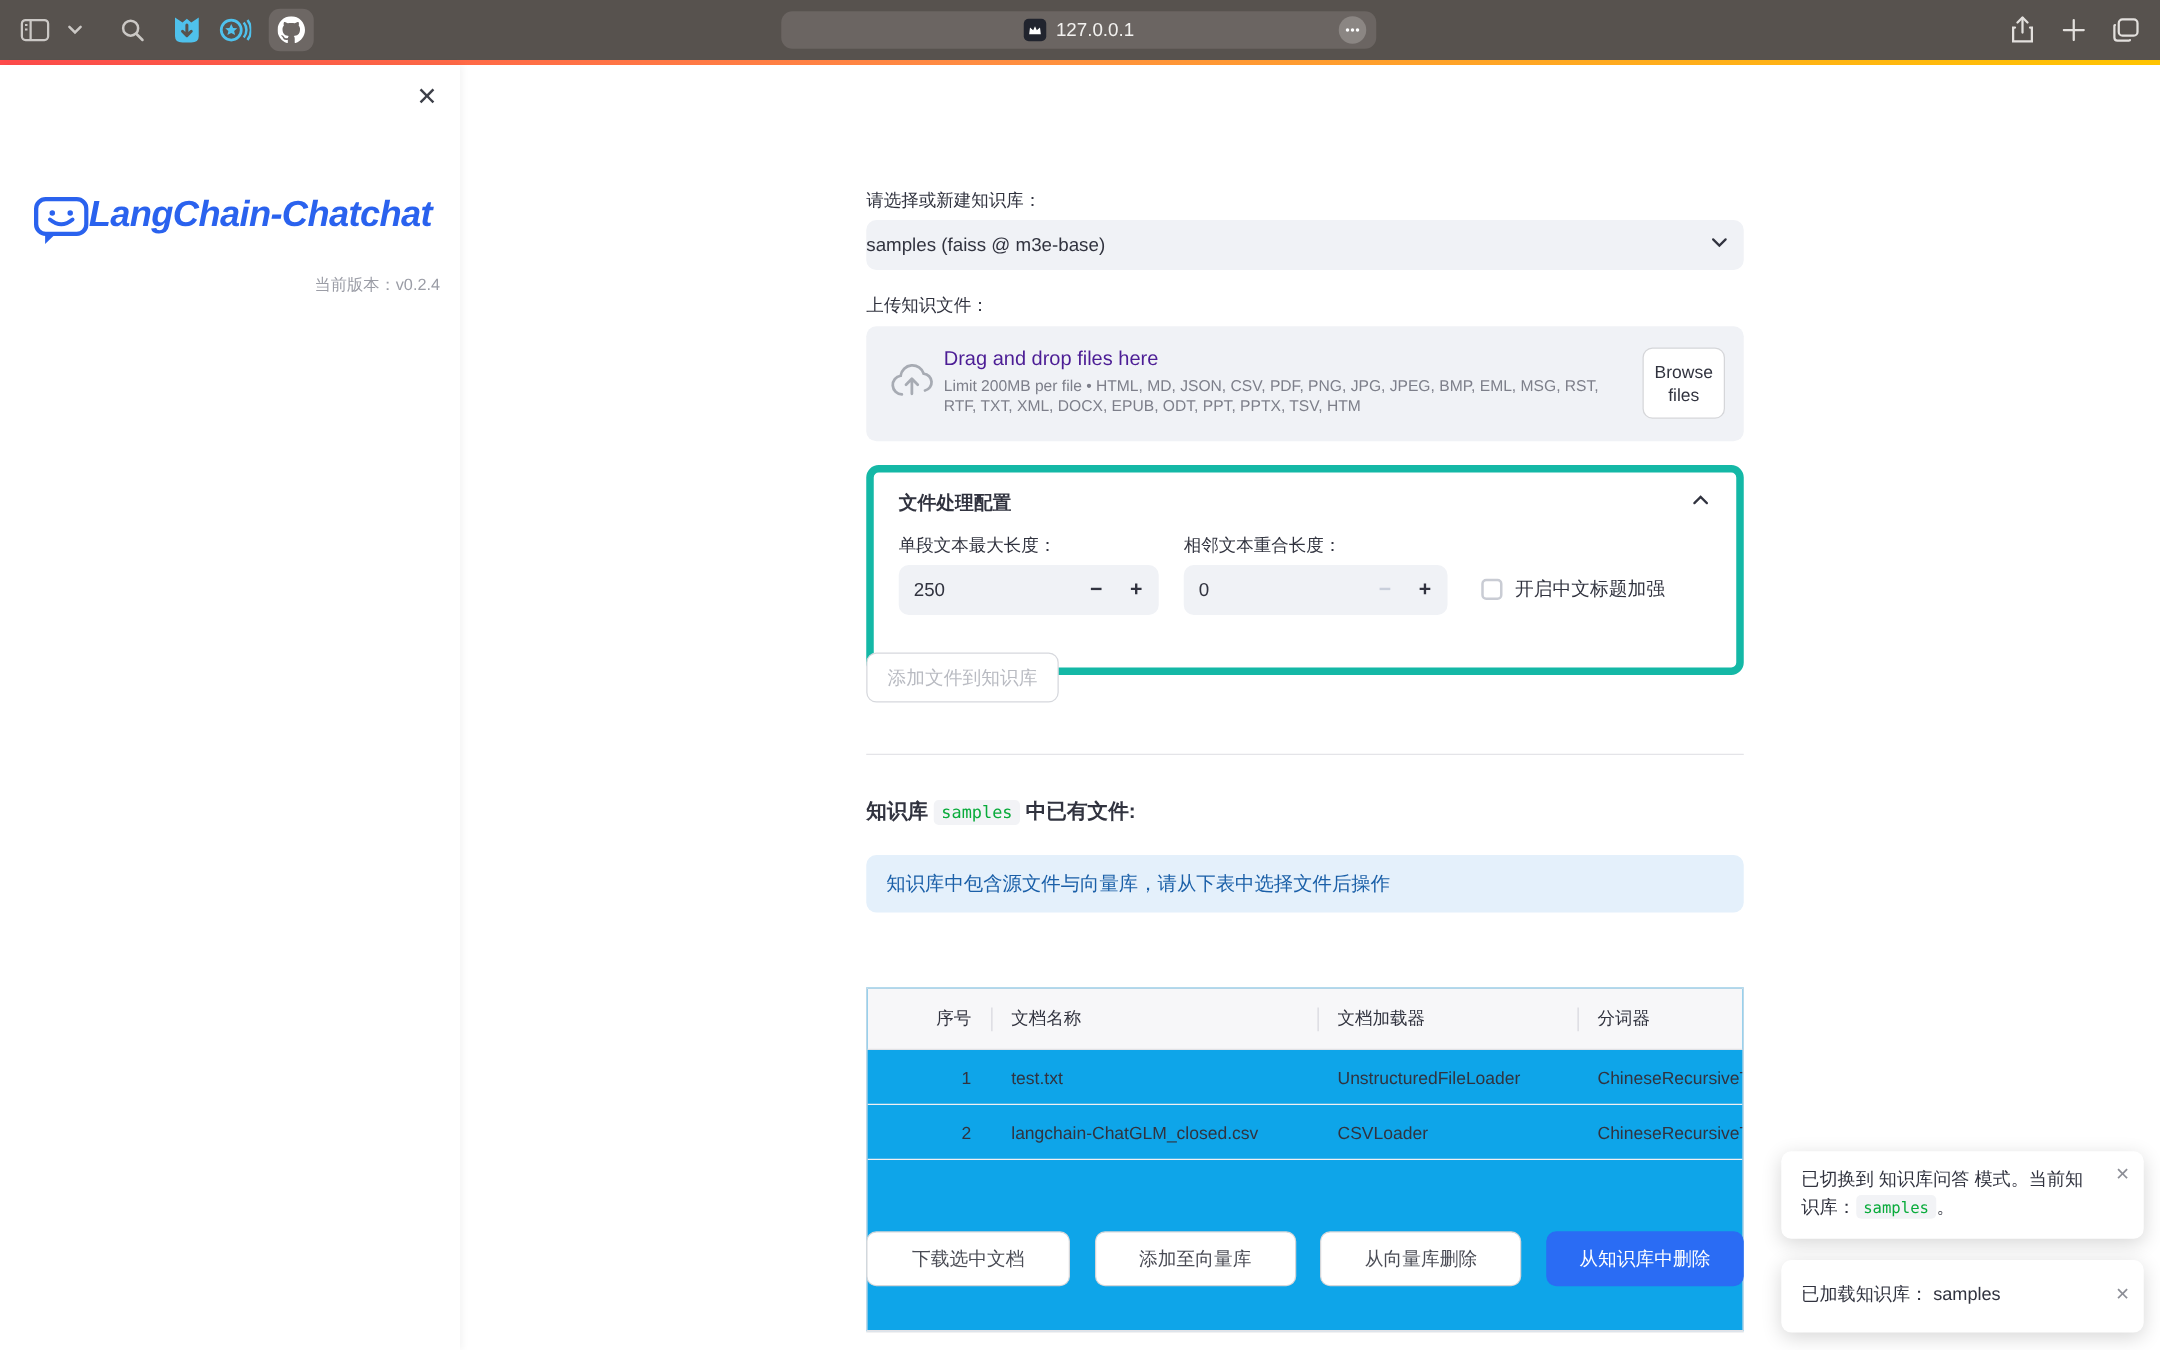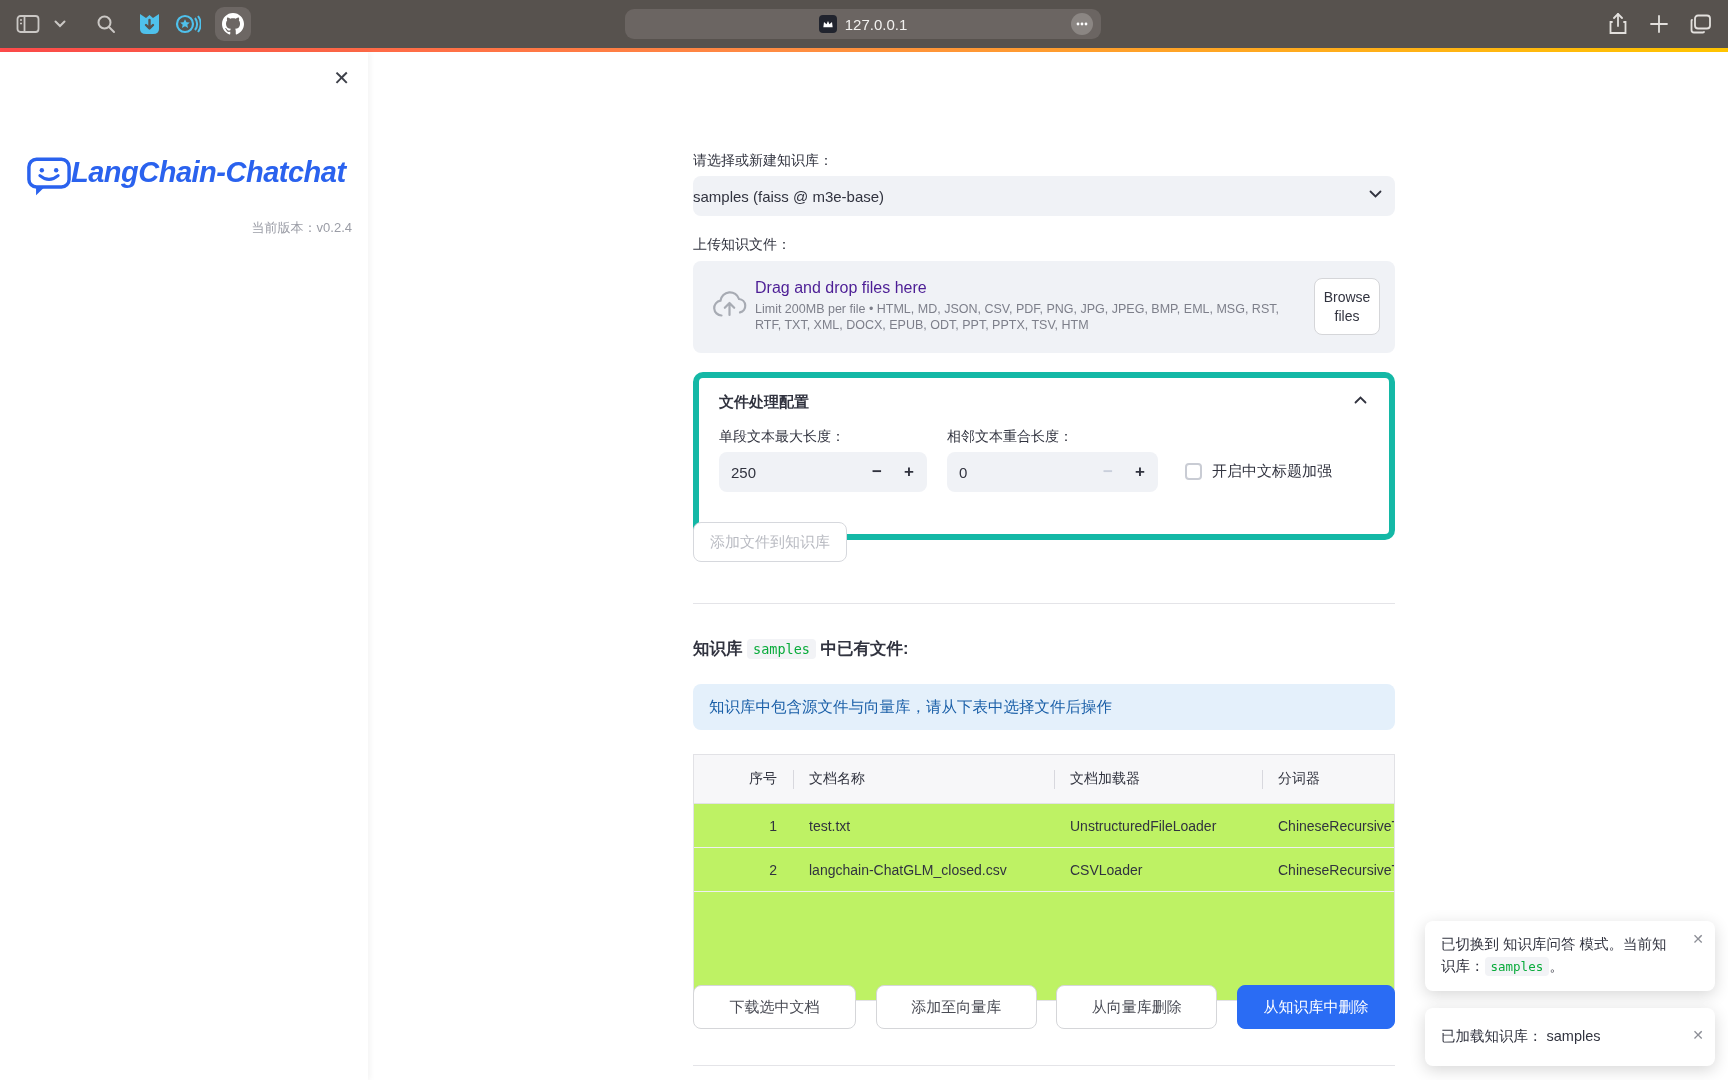--- a/index.html
+++ b/index.html
@@ -81,22 +81,22 @@
   .hr1{position:absolute;left:0;top:551px;width:702px;height:1px;background:#e4e4e8;}
   .hr2{position:absolute;left:0;top:1013px;width:702px;height:1px;background:#e4e4e8;}
 
   .files-title{position:absolute;left:0;top:586px;font-size:16.5px;font-weight:600;color:#31333f;}
   .code{font-family:"DejaVu Sans Mono","Liberation Mono",monospace;font-size:13.5px;color:#09ab3b;
     background:#f2f3f6;border-radius:4px;padding:2px 6px;font-weight:normal;}
 
   .infobox{position:absolute;left:0;top:632px;width:702px;height:46px;background:#e4f0fb;border-radius:8px;
     display:flex;align-items:center;box-sizing:border-box;padding:0 16px;font-size:15.5px;color:#1a5fa8;}
 
-  .table{position:absolute;left:0;top:702px;width:702px;height:247px;border:1px solid #e2e2e6;box-sizing:border-box;
-    overflow:hidden;background:#bef264;}
+  .table{position:absolute;left:0;top:738px;width:702px;height:275px;border:1px solid #e2e2e6;box-sizing:border-box;
+    overflow:hidden;background:#0ea5e9;}
   .thead{position:relative;display:grid;grid-template-columns:99px 261px 208px 1fr;height:49px;background:#f7f7f9;
     border-bottom:1px solid #e2e2e6;box-sizing:border-box;}
   .th{display:flex;align-items:center;font-size:14px;color:#31333f;font-weight:500;white-space:nowrap;overflow:hidden;}
   .th.idx{justify-content:flex-end;padding-right:16px;}
   .th.txt{padding-left:16px;}
   .vsep{position:absolute;top:15px;width:1px;height:19px;background:#d8d8de;}
   .trow{display:grid;grid-template-columns:99px 261px 208px 1fr;height:43px;border-bottom:1px solid #efeff2;cursor:pointer;}
   .td{display:flex;align-items:center;font-size:14px;color:#31333f;white-space:nowrap;overflow:hidden;}
   .td.idx{justify-content:flex-end;padding-right:16px;}
   .td.txt{padding-left:16px;}

